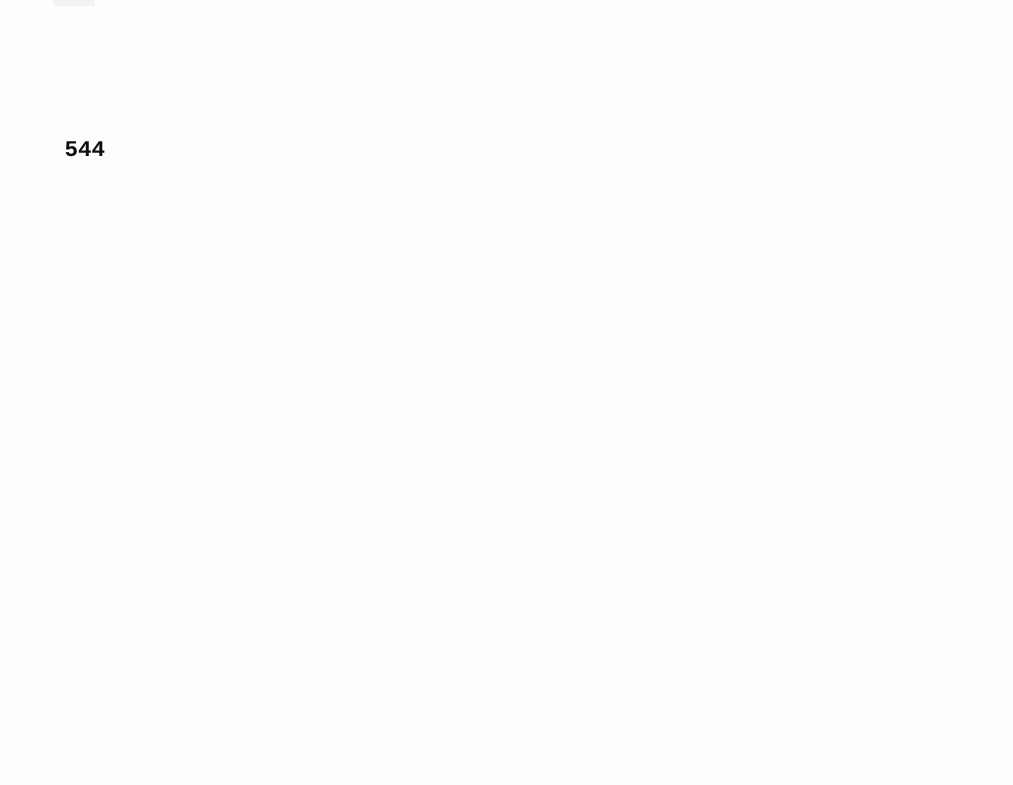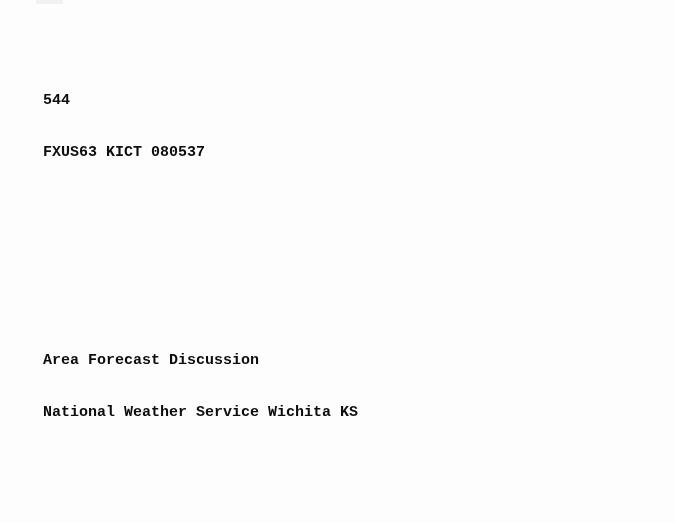--- a/index.html
+++ b/index.html
@@ -42,29 +42,24 @@
   }
 </style>
 </head>
 <body>
 
 <div class="ghost-artifact"></div>
 
 <div class="doc">
   <div>
     <div class="line">544</div>
-    <div class="line">FXUS63 KICT 080537</div>
   </div>
 
   <div class="line"></div>
 
-  <div>
-    <div class="line">Area Forecast Discussion</div>
-    <div class="line">National Weather Service Wichita KS</div>
-  </div>
 
   
 
   
   
 
   
 
   
 

